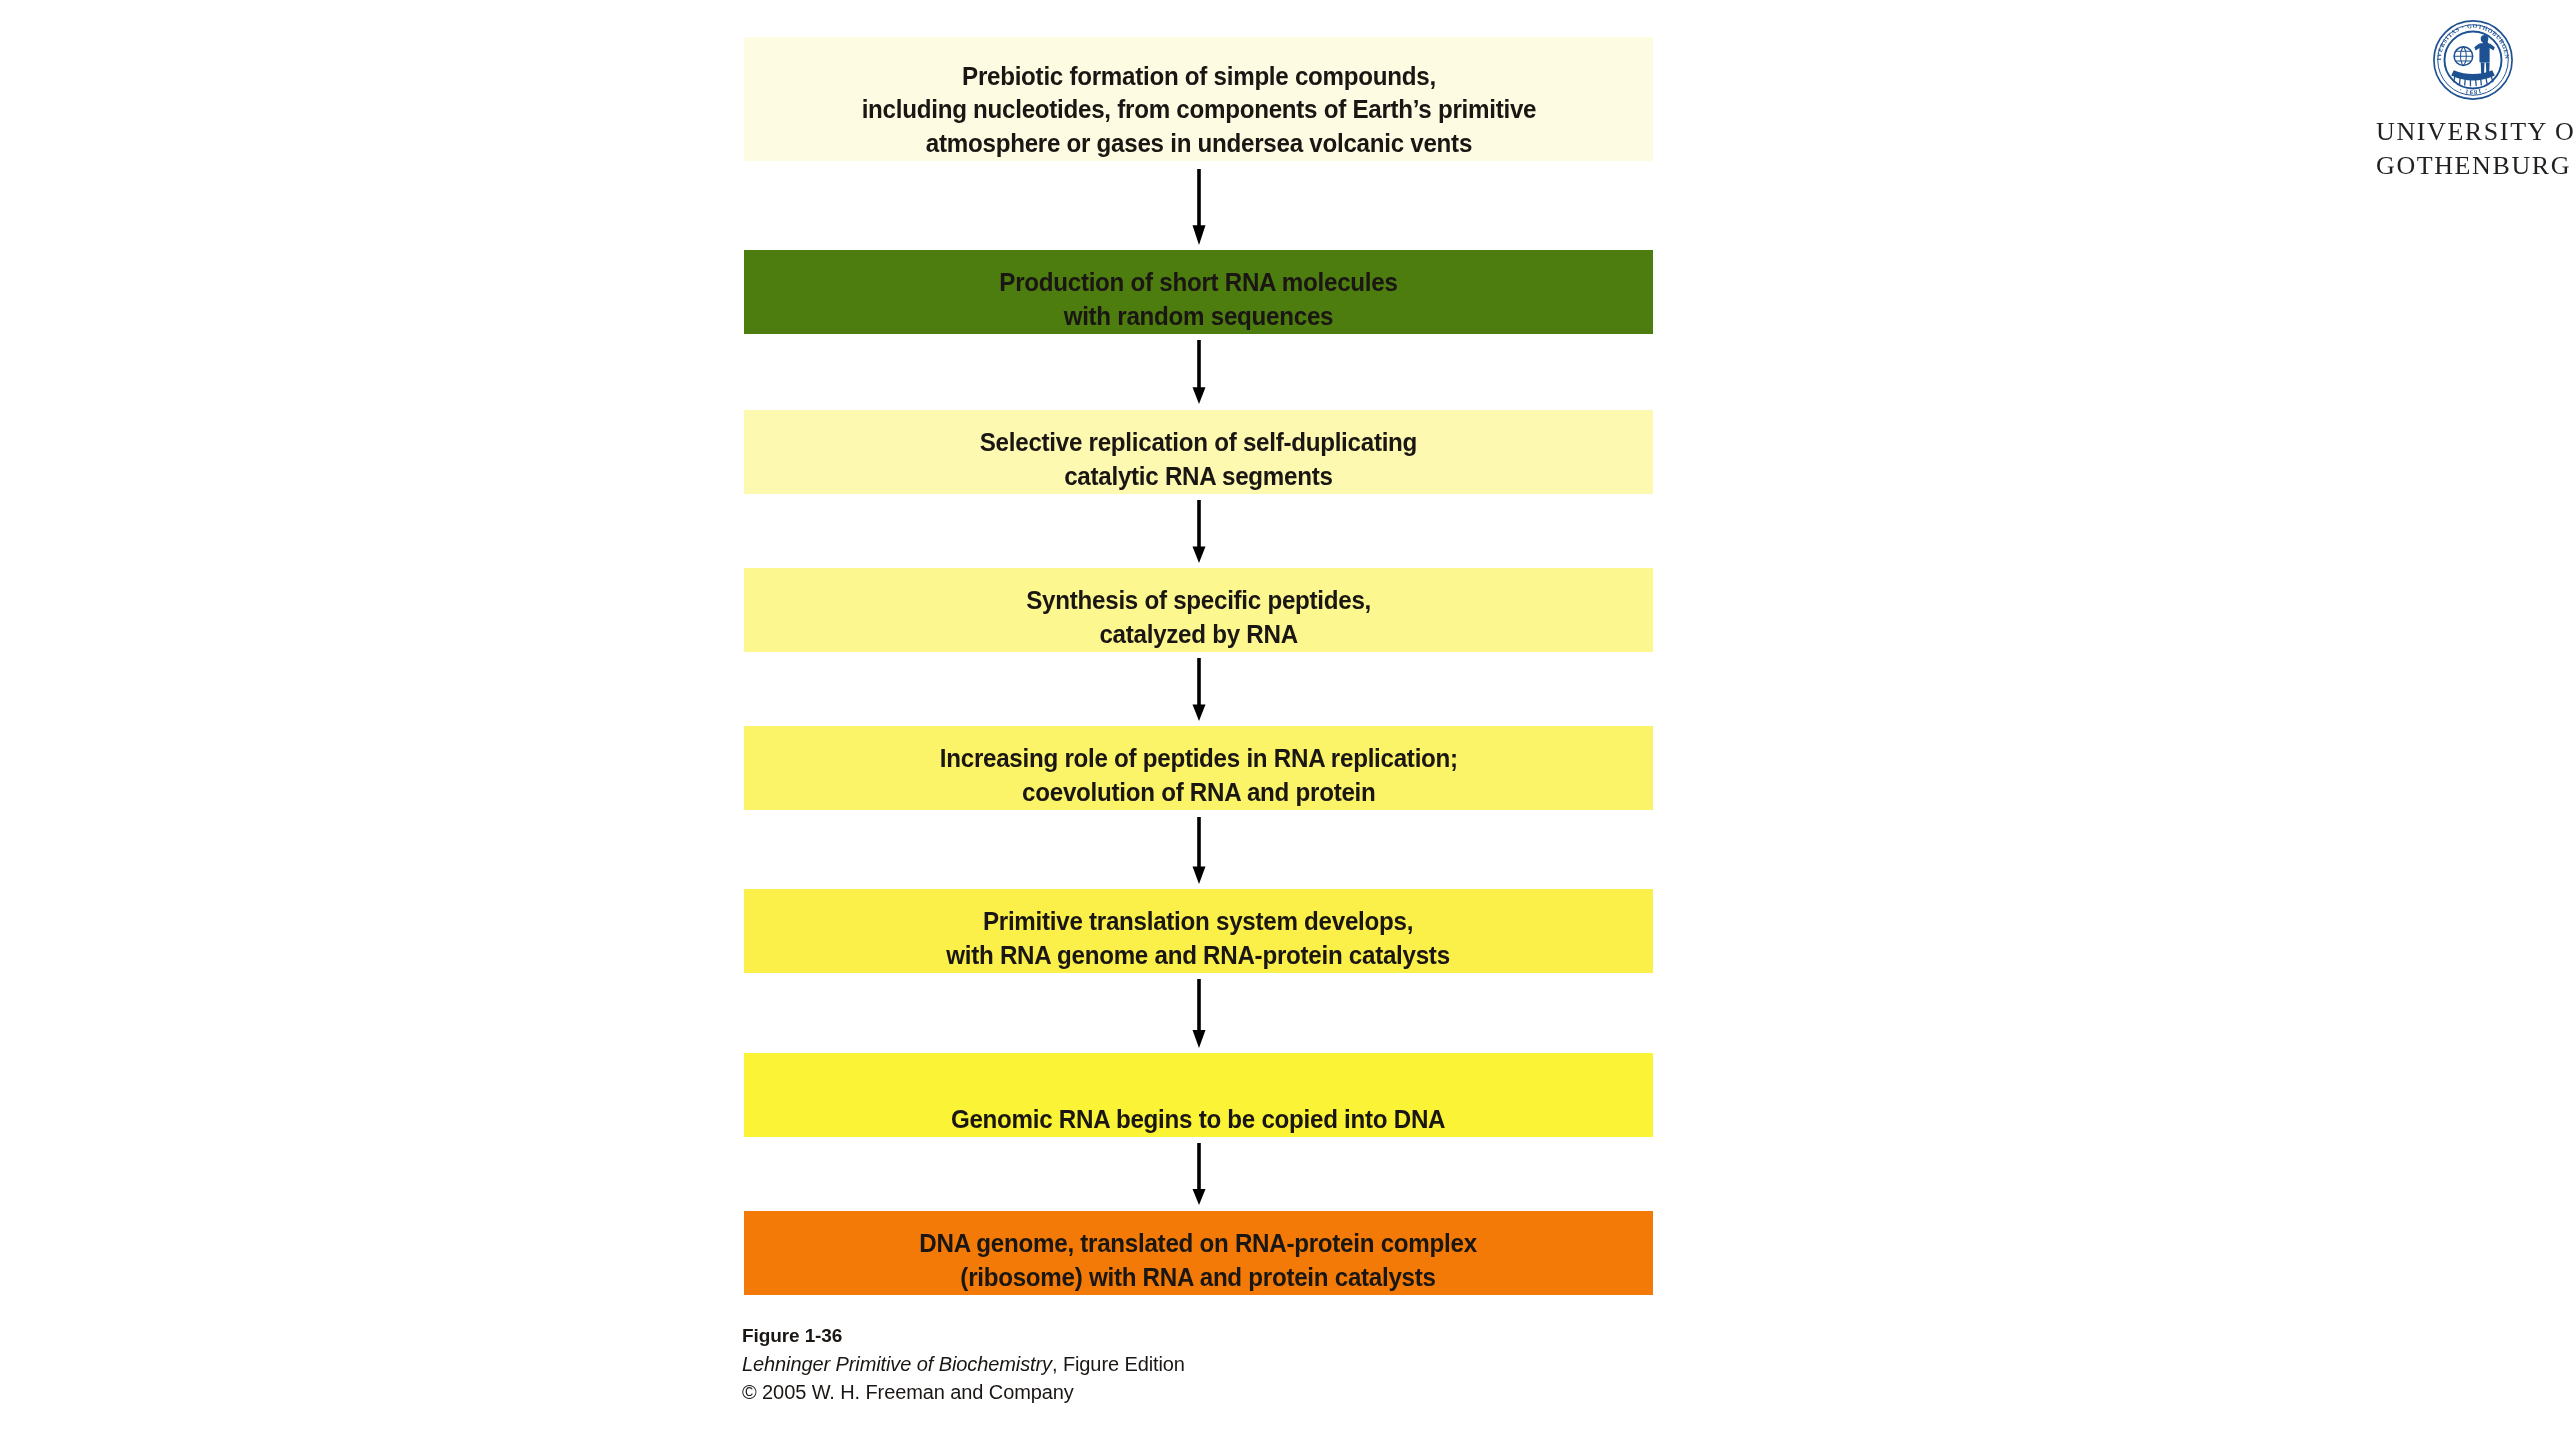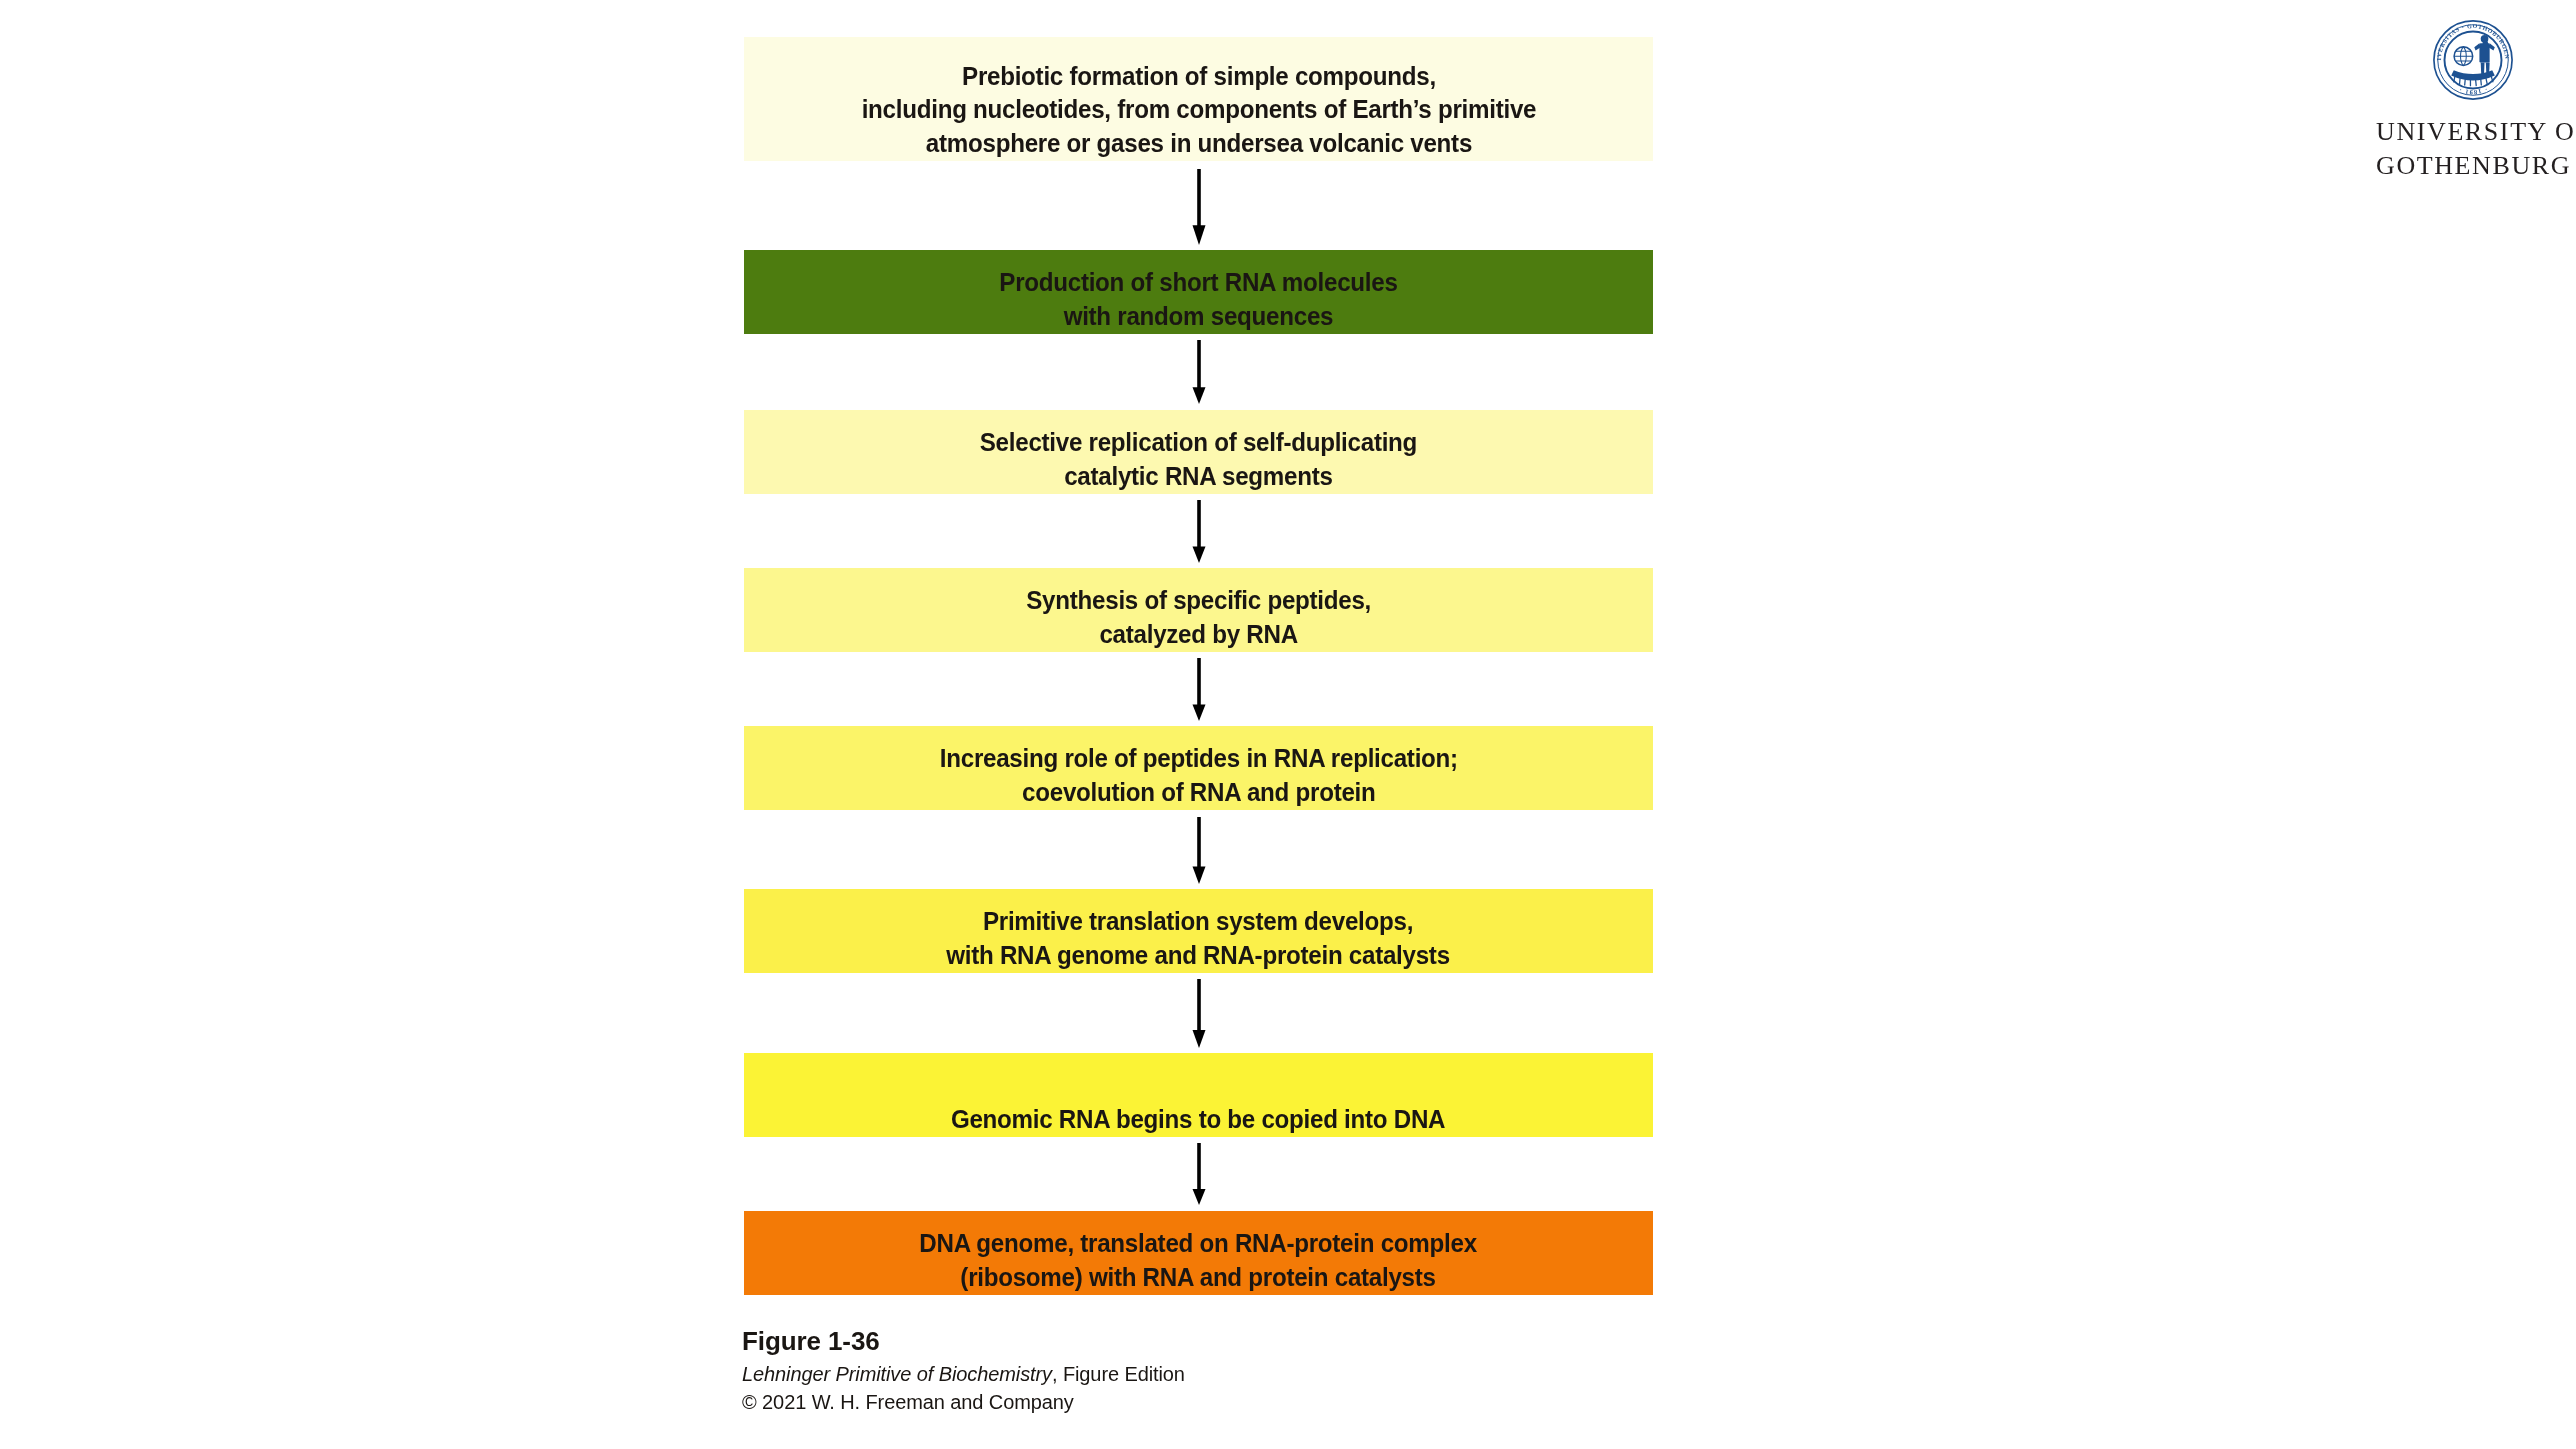--- a/index.html
+++ b/index.html
@@ -82,21 +82,21 @@
     left: 742px;
     top: 1323px;
     width: 902px;
   }
   .caption-line {
     color: #1a1613;
     line-height: 1.42;
     white-space: nowrap;
   }
   #caption-figure {
-    font-size: 26px;
+    font-size: 19px;
     font-weight: bold;
     letter-spacing: -0.1px;
   }
   #caption-source {
     font-size: 20px;
     letter-spacing: -0.1px;
   }
   #caption-source .src-title { font-style: italic; }
   #caption-copyright {
     font-size: 20px;
@@ -234,15 +234,15 @@
       <polygon points="20,100 10,74 30,74" fill="#000"></polygon>
     </svg>
   </div>
 </div>
 
 <div id="caption">
   <div class="caption-line" id="caption-figure">Figure 1-36</div>
   <div class="caption-line" id="caption-source">
     <span class="src-title">Lehninger Primitive of Biochemistry</span><span>, Figure Edition</span>
   </div>
-  <div class="caption-line" id="caption-copyright">© 2021 W. H. Freeman and Company</div>
+  <div class="caption-line" id="caption-copyright">© 2005 W. H. Freeman and Company</div>
 </div>
 
 
 </body></html>

